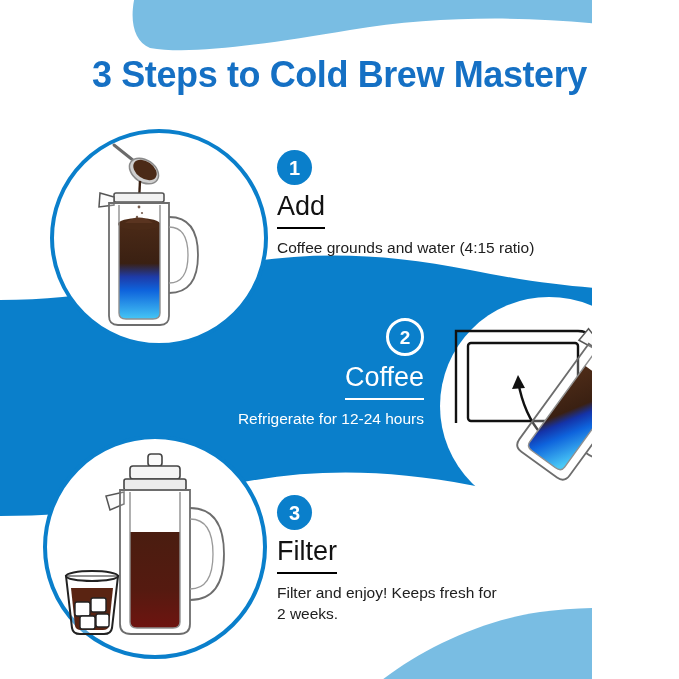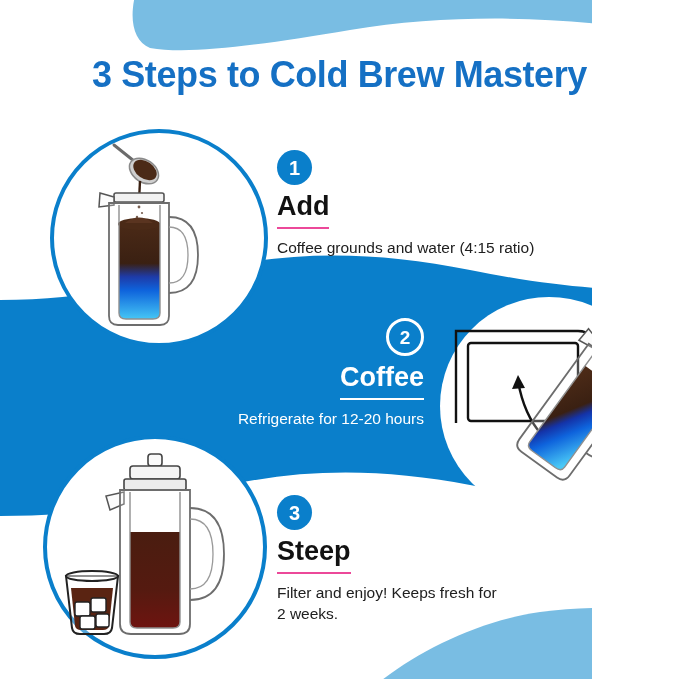--- a/index.html
+++ b/index.html
@@ -53,26 +53,26 @@
   }
   .badge-ring {
     background: transparent;
     border: 3px solid #ffffff;
     color: #ffffff;
     width: 32px; height: 32px;
     font-size: 19px;
   }
   .step-title {
     font-size: 27px;
-    font-weight: bold;
+    font-weight: normal;
     color: #121212;
     margin-top: 7px;
     padding-bottom: 5px;
     display: inline-block;
-    border-bottom: 2px solid #ec4899;
+    border-bottom: 2px solid #000000;
     line-height: 1.1;
   }
   .step-desc {
     font-size: 15.5px;
     color: #202020;
     margin-top: 9px;
     line-height: 1.35;
     white-space: pre-line;
   }
   
@@ -229,23 +229,23 @@
 
   <div class="step-text" id="step1-text">
     <div class="badge badge-solid">1</div>
     <div><span class="step-title">Add</span></div>
     <div class="step-desc">Coffee grounds and water (4:15 ratio)</div>
   </div>
 
   <div class="step-text on-blue" id="step2-text">
     <div class="badge badge-ring">2</div>
     <div><span class="step-title">Coffee</span></div>
-    <div class="step-desc">Refrigerate for 12-20 hours</div>
+    <div class="step-desc">Refrigerate for 12-24 hours</div>
   </div>
 
   <div class="step-text" id="step3-text">
     <div class="badge badge-solid">3</div>
-    <div><span class="step-title">Steep</span></div>
+    <div><span class="step-title">Filter</span></div>
     <div class="step-desc">Filter and enjoy! Keeps fresh for
 2 weeks.</div>
   </div>
 
 </div>
 
 </body></html>

